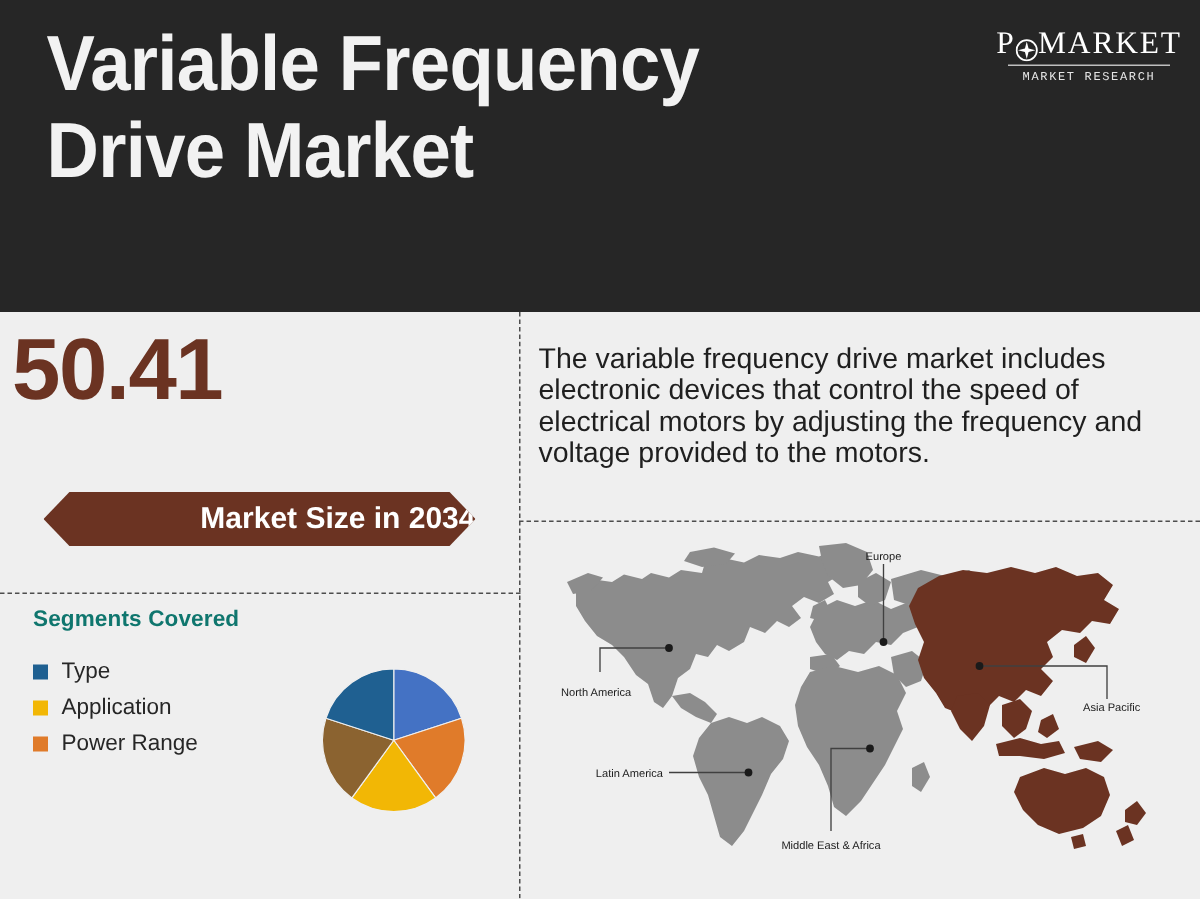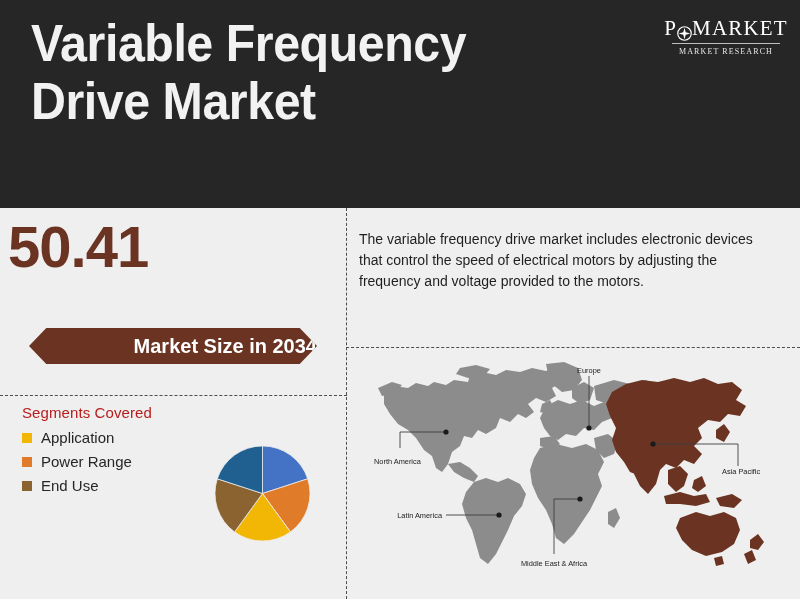--- a/index.html
+++ b/index.html
@@ -72,21 +72,21 @@
     margin: 0 0px;
     position: relative;
     top: 1px;
   }
   #logo-rule {
     height: 1px;
     background: #bfbfbf;
     margin: 3px 2px 3px 2px;
   }
   #logo-sub {
-    font-family: Liberation Serif, serif;
+    font-family: Liberation Mono, monospace;
     font-size: 8px;
     letter-spacing: 1.1px;
     color: #e6e6e6;
     white-space: nowrap;
     text-align: center;
   }
 
   
   .divider-v {
     position: absolute;
@@ -157,23 +157,23 @@
 
   
   #segments {
     position: absolute;
     left: 22px;
     top: 404px;
     width: 180px;
   }
   #segments-title {
     font-size: 15px;
-    font-weight: normal;
-    color: #b91c1c;
-    margin-bottom: 8px;
+    font-weight: bold;
+    color: #0f766e;
+    margin-bottom: 18px;
     letter-spacing: 0.1px;
   }
   .legend-row {
     display: flex;
     align-items: center;
     margin-bottom: 7px;
   }
   .legend-swatch {
     width: 10px;
     height: 10px;
@@ -195,21 +195,21 @@
     height: 97px;
   }
   #pie-svg { display:block; }
 
   
   #description {
     position: absolute;
     left: 359px;
     top: 229px;
     width: 404px;
-    font-size: 14px;
+    font-size: 19px;
     line-height: 21px;
     color: #1f1f1f;
   }
 
   
   #map-area {
     position: absolute;
     left: 350px;
     top: 352px;
     width: 450px;
@@ -255,30 +255,30 @@
     <div id="stat-value">50.41</div>
   </div>
   <div id="ribbon">Market Size in 2034</div>
 
   <div id="description">The variable frequency drive market includes electronic devices that control the speed of electrical motors by adjusting the frequency and voltage provided to the motors.</div>
 
   <div id="segments">
     <div id="segments-title">Segments Covered</div>
 
     <div class="legend-row">
+      <span class="legend-swatch" style="background:#1f6091"></span>
+      <span class="legend-label">Type</span>
+    </div>
+    <div class="legend-row">
       <span class="legend-swatch" style="background:#f2b705"></span>
       <span class="legend-label">Application</span>
     </div>
     <div class="legend-row">
       <span class="legend-swatch" style="background:#e07b2a"></span>
       <span class="legend-label">Power Range</span>
-    </div>
-    <div class="legend-row">
-      <span class="legend-swatch" style="background:#8b6330"></span>
-      <span class="legend-label">End Use</span>
     </div>
   </div>
 
   <div id="pie-wrap">
     <svg id="pie-svg" width="97" height="97" viewBox="0 0 100 100">
       <g id="pie-slices">
           <path d="M 50 50 L 50.00 1.00 A 49 49 0 0 1 96.60 34.86 Z" fill="#4472c4" stroke="#efefef" stroke-width="0.8"></path>
           <path d="M 50 50 L 96.60 34.86 A 49 49 0 0 1 78.80 89.64 Z" fill="#e07b2a" stroke="#efefef" stroke-width="0.8"></path>
           <path d="M 50 50 L 78.80 89.64 A 49 49 0 0 1 21.20 89.64 Z" fill="#f2b705" stroke="#efefef" stroke-width="0.8"></path>
           <path d="M 50 50 L 21.20 89.64 A 49 49 0 0 1 3.40 34.86 Z" fill="#8b6330" stroke="#efefef" stroke-width="0.8"></path>

